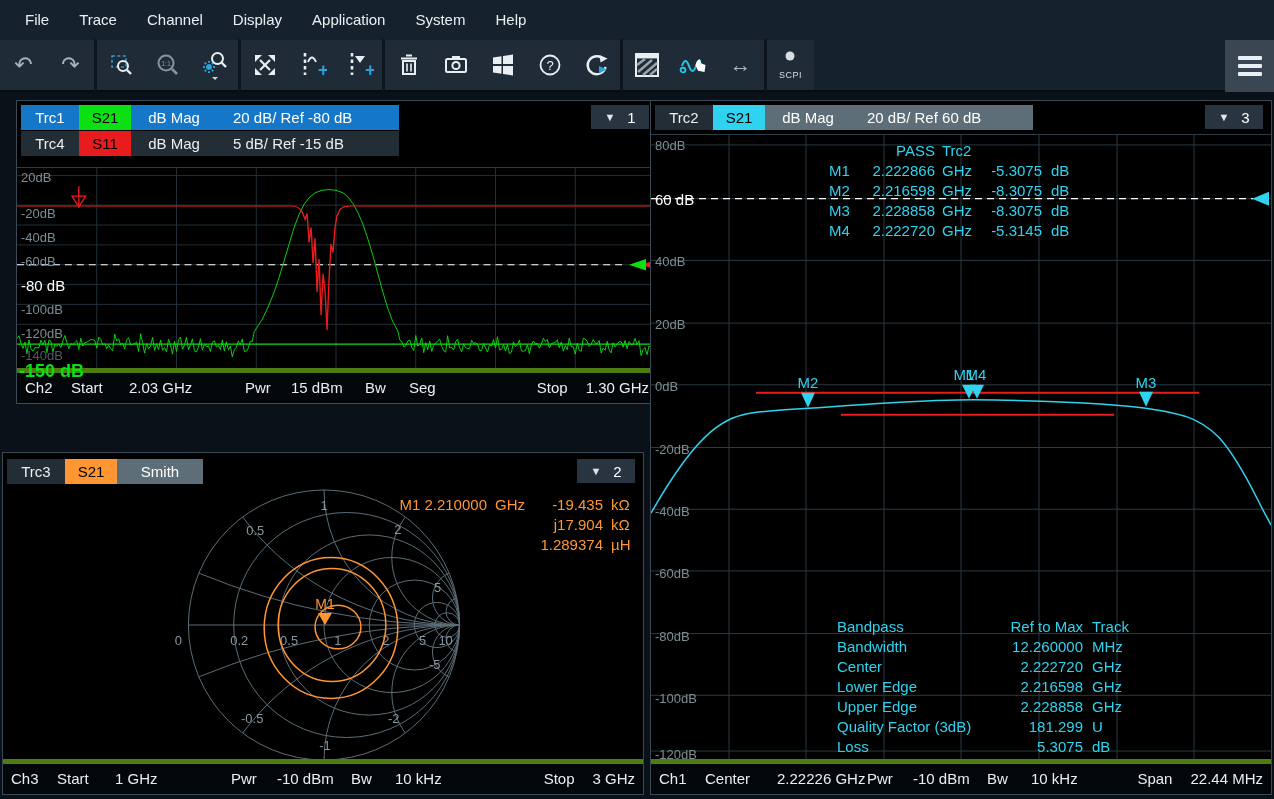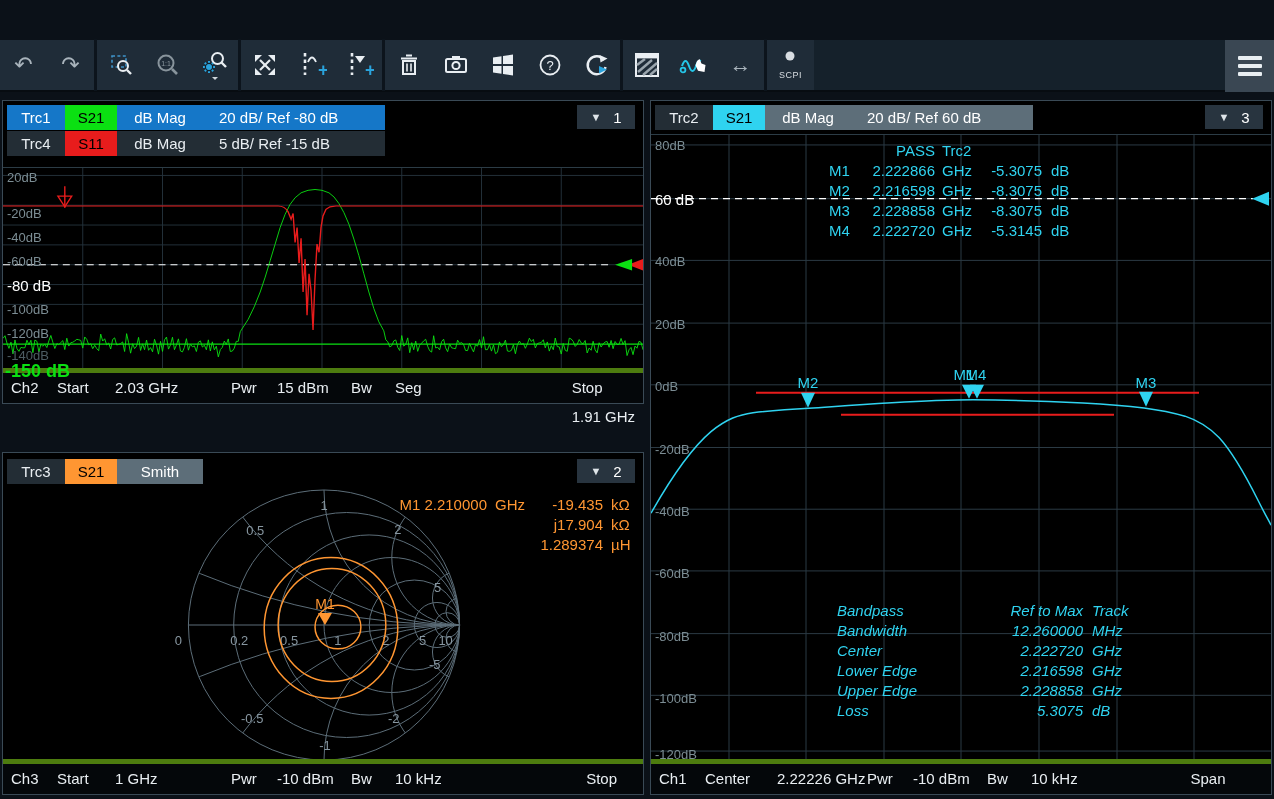--- a/index.html
+++ b/index.html
@@ -21,21 +21,21 @@
   .tool svg{display:block;}
   .glyph{font-size:22px;color:#a9b4bc;line-height:1;}
   .toolbar-spacer{flex:1;background:#15212b;}
   .hamburger{width:49px;height:52px;background:#3a4753;display:flex;flex-direction:column;
     align-items:center;justify-content:center;gap:4px;}
   .hamburger .bar{width:24px;height:4px;background:#e9eef2;border-radius:1px;}
   .scpi-label{font-size:9px;color:#d8dde2;letter-spacing:.5px;text-align:center;margin-top:8px;}
 
   
   .vwin{position:absolute;background:#000;border:1px solid #3a4a56;box-sizing:border-box;}
-  #win1{left:2px;top:100px;width:642px;height:304px;}
+  #win1{left:16px;top:100px;width:642px;height:304px;}
   #win2{left:2px;top:452px;width:642px;height:343px;}
   #win3{left:650px;top:100px;width:622px;height:695px;}
 
   .trace-rows{position:absolute;left:4px;top:4px;z-index:5;}
   .trace-row{display:flex;height:25px;margin-bottom:1px;font-size:15px;line-height:25px;}
   .tcell{padding:0 8px;white-space:nowrap;}
   .tname{width:42px;text-align:center;background:#232d35;}
   .pbadge{width:36px;text-align:center;color:#000;}
   .tformat{width:70px;text-align:center;}
   .tscale{width:158px;text-align:left;padding-left:16px;}
@@ -67,45 +67,54 @@
   .w2-readout .c1{width:112px;text-align:right;}
   .w2-readout .c2{width:36px;padding-left:8px;}
   .w2-readout .c3{width:72px;text-align:right;}
   .w2-readout .c4{width:26px;padding-left:8px;}
   .w3-readout{left:178px;top:6px;color:var(--trc2);}
   .w3-readout .c0{width:28px;}
   .w3-readout .c1{width:78px;text-align:right;}
   .w3-readout .c2{width:36px;padding-left:7px;}
   .w3-readout .c3{width:64px;text-align:right;}
   .w3-readout .c4{width:26px;padding-left:9px;}
-  .bandpass{left:186px;top:466px;color:var(--trc2);font-style:italic;}
+  .bandpass{left:186px;top:482px;color:var(--trc2);}
   .bandpass .b1{width:152px;}
   .bandpass .b2{width:94px;text-align:right;}
   .bandpass .b3{padding-left:9px;}
 
   
   .statusbar{position:absolute;left:0;right:0;bottom:0;height:30px;background:#04070a;
     border-top:5px solid #4d7c0f;font-size:15px;line-height:29px;white-space:nowrap;}
   .statusbar .lg{position:absolute;left:8px;display:flex;}
   .statusbar .ch{width:46px;}
   .statusbar .fk{width:58px;}
   .statusbar .mid{position:absolute;display:flex;}
   #win1 .mid,#win2 .mid{left:228px;}
   #win3 .mid{left:216px;}
   .statusbar .pk{width:46px;}
   .statusbar .pv{width:74px;}
   .statusbar .bk{width:44px;}
-  .statusbar .rg{position:absolute;right:8px;display:flex;flex-direction:column;}
+  .statusbar .rg{position:absolute;right:8px;display:flex;}
   .statusbar .rk{margin-right:18px;}
 </style>
 </head>
 <body>
 
 <div class="app">
 
+  <div class="menubar" id="menubar">
+      <div class="menu-item">File</div>
+      <div class="menu-item">Trace</div>
+      <div class="menu-item">Channel</div>
+      <div class="menu-item">Display</div>
+      <div class="menu-item">Application</div>
+      <div class="menu-item">System</div>
+      <div class="menu-item">Help</div>
+    </div>
 
   <div class="toolbar">
     <div class="tool-strip">
       <div class="tgroup">
         <div class="tool">
             <span class="glyph">↶</span>
           </div>
         <div class="tool">
             <span class="glyph">↷</span>
           </div>
@@ -331,21 +340,21 @@
         <span>2.03 GHz</span>
       </div>
       <div class="mid">
         <span class="pk">Pwr</span>
         <span class="pv">15 dBm</span>
         <span class="bk">Bw</span>
         <span>Seg</span>
       </div>
       <div class="rg">
         <span class="rk">Stop</span>
-        <span>1.91 GHz</span>
+        <span>1.30 GHz</span>
       </div>
     </div>
   </div>
 
   <div class="vwin" id="win2">
     <div class="trace-rows" style="top:6px">
       <div class="trace-row row-gray">
         <div class="tcell tname">Trc3</div>
         <div class="tcell pbadge" style="background:var(--trc3)">S21</div>
         <div class="tcell tformat">Smith</div>
@@ -575,20 +584,25 @@
             <span class="b1">Lower Edge</span>
             <span class="b2">2.216598</span>
             <span class="b3">GHz</span>
           </div>
           <div class="r-row">
             <span class="b1">Upper Edge</span>
             <span class="b2">2.228858</span>
             <span class="b3">GHz</span>
           </div>
           <div class="r-row">
+            <span class="b1">Quality Factor (3dB)</span>
+            <span class="b2">181.299</span>
+            <span class="b3">U</span>
+          </div>
+          <div class="r-row">
             <span class="b1">Loss</span>
             <span class="b2">5.3075</span>
             <span class="b3">dB</span>
           </div>
         </div>
     </div>
 
     <div class="statusbar">
       <div class="lg">
         <span class="ch">Ch1</span>

